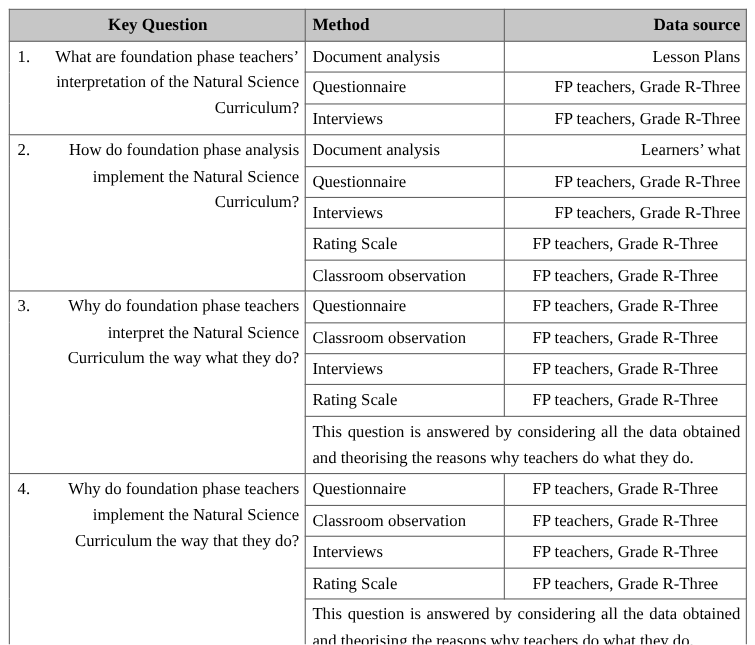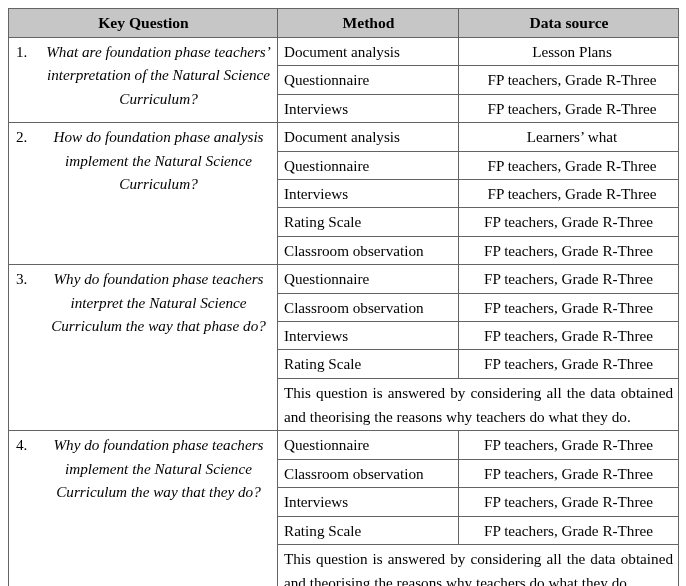--- a/index.html
+++ b/index.html
@@ -54,60 +54,59 @@
   thead th {
     background: #c6c6c6;
     font-weight: bold;
     font-size: 15.6px;
     padding-top: 3px;
     padding-bottom: 3px;
     border-color: #5a5a5a;
     white-space: nowrap;
   }
   th.th-question { text-align: center; }
-  th.th-method   { text-align: center; padding-left: 7px; }
-  th.th-source   { text-align: center; margin-left: 16px; }
+  th.th-method   { text-align: left; padding-left: 7px; }
+  th.th-source   { text-align: right; margin-left: 16px; }
 
   
   td.question-cell {
     padding-top: 4px;
     padding-left: 6px;
     padding-right: 4px;
   }
   .q-flex {
     display: flex;
     align-items: flex-start;
   }
   .q-num {
     flex: 0 0 auto;
     width: 29px;
     text-align: left;
     padding-left: 1px;
   }
   .q-text {
     flex: 1 1 auto;
-    text-align: center;
-    font-style: italic;
+    text-align: right;
   }
 
   
   td.method-cell {
     padding-left: 7px;
     padding-top: 2px;
     white-space: nowrap;
     font-family: Liberation Serif, serif;
   }
   td.source-cell {
     padding-left: 7px;
     padding-right: 6px;
     padding-top: 2px;
     white-space: nowrap;
   }
   td.source-cell.align-center { text-align: center; padding-left: 5px; }
-  td.source-cell.align-left   { text-align: center; padding-left: 12px; }
+  td.source-cell.align-left   { text-align: right; padding-left: 12px; }
 
   
   td.note-cell {
     text-align: justify;
     text-align-last: left;
     padding: 3px 8px 4px 7px;
     line-height: 1.56;
     hyphens: none;
   }
   td.note-cell .note-inner { display: block; }
@@ -172,21 +171,21 @@
             <td class="source-cell align-center">FP teachers, Grade R-Three</td>
           </tr>
           <tr>
             <td class="method-cell">Classroom observation</td>
             <td class="source-cell align-center">FP teachers, Grade R-Three</td>
           </tr>
           <tr>
             <td class="question-cell" rowspan="5">
               <div class="q-flex">
                 <span class="q-num">3.</span>
-                <span class="q-text">Why do foundation phase teachers interpret the Natural Science Curriculum the way that phase do?</span>
+                <span class="q-text">Why do foundation phase teachers interpret the Natural Science Curriculum the way what they do?</span>
               </div>
             </td>
             <td class="method-cell">Questionnaire</td>
             <td class="source-cell align-center">FP teachers, Grade R-Three</td>
           </tr>
           <tr>
             <td class="method-cell">Classroom observation</td>
             <td class="source-cell align-center">FP teachers, Grade R-Three</td>
           </tr>
           <tr>

